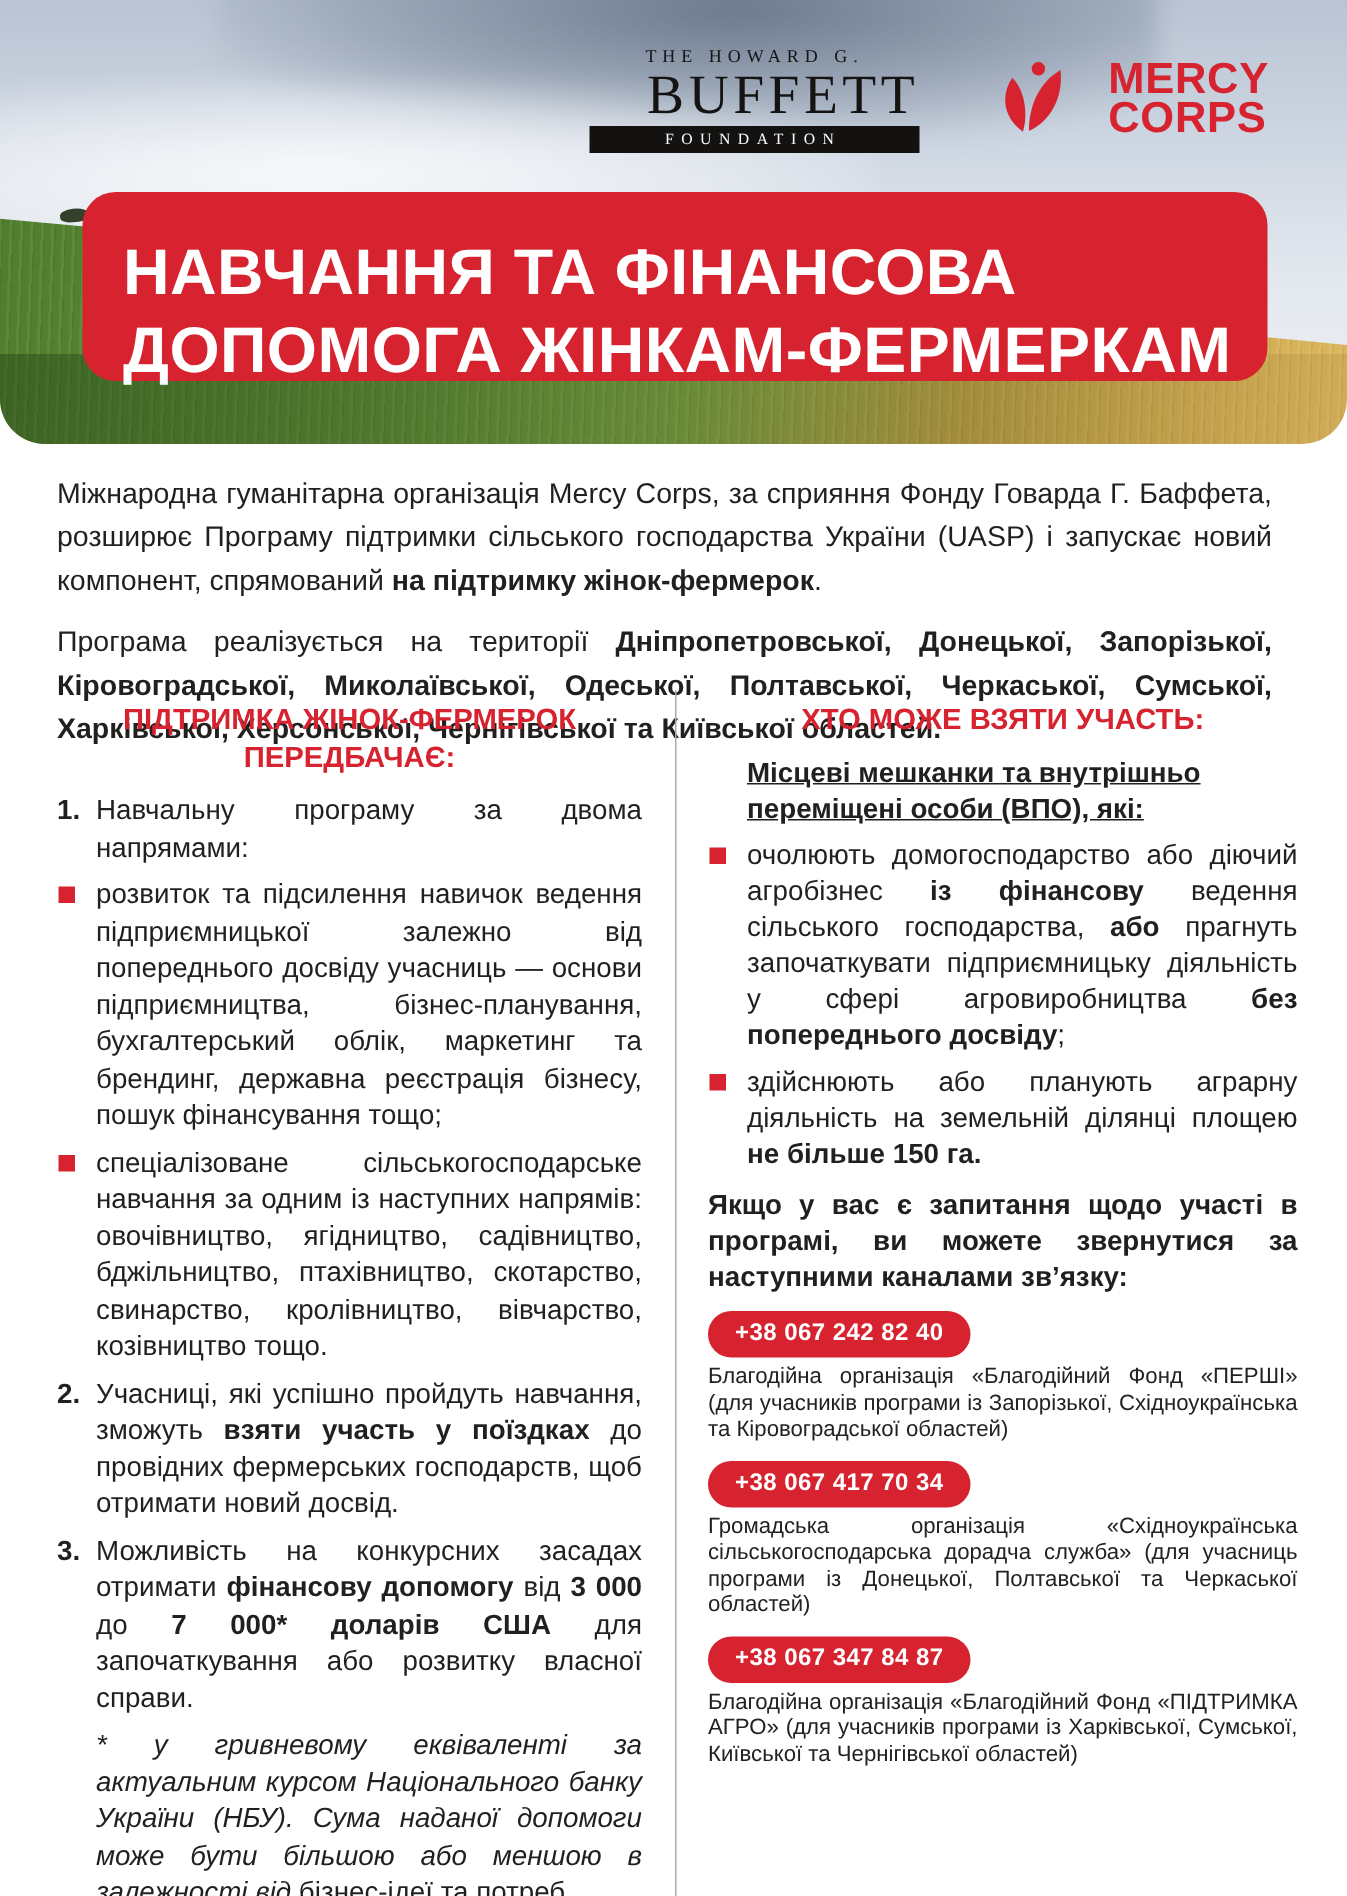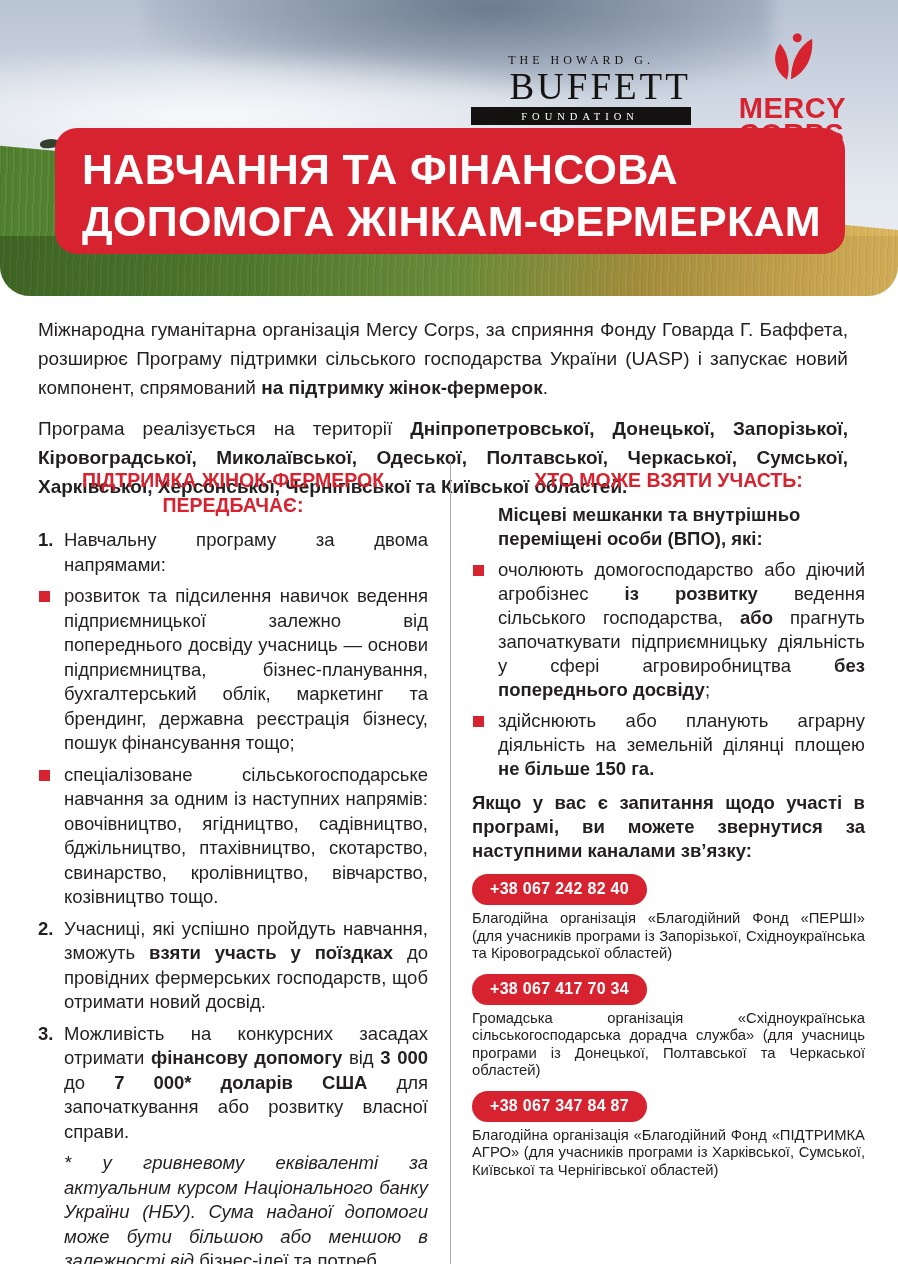--- a/index.html
+++ b/index.html
@@ -47,52 +47,52 @@
 
   
   .logos{position:absolute;top:30px;right:52px;display:flex;align-items:center;gap:48px;}
   .buffett{display:inline-block;text-align:center;font-family:"Liberation Serif",serif;color:#161413;}
   .buffett .b-top{font-size:12px;letter-spacing:4px;white-space:nowrap;margin-bottom:1px;}
   .buffett .b-mid{font-size:37px;letter-spacing:3px;line-height:36px;white-space:nowrap;margin-left:38px;}
   .buffett .b-bot{
     margin-top:2px;background:#141210;color:#ffffff;font-size:10.5px;letter-spacing:5px;
     padding:4px 2px 3px 0;white-space:nowrap;
   }
-  .mercy{display:flex;align-items:center;gap:9px;flex-direction:column;}
+  .mercy{display:flex;align-items:center;gap:26px;}
   .mercy svg{width:52px;height:56px;transform:rotate(-6deg);}
   .mercy .m-text{display:flex;flex-direction:column;color:var(--red);font-weight:bold;
     font-size:29px;line-height:26px;letter-spacing:.5px;}
 
   
   .banner{
     position:absolute;left:55px;top:128px;width:790px;height:126px;
     background:var(--red);border-radius:22px;
     color:#fff;font-weight:bold;font-size:43px;line-height:52px;letter-spacing:.3px;
-    padding:15px 10px 0 27px;white-space:nowrap;
+    padding:28px 10px 0 27px;white-space:nowrap;
   }
 
   
   .intro{position:absolute;left:0;top:298px;width:898px;padding:17px 50px 0 38px;}
   .intro p{margin:0 0 12px;font-size:19px;line-height:29px;text-align:justify;}
 
   
   .columns{position:absolute;left:0;top:460px;width:898px;display:flex;padding:0 33px 0 38px;}
   .col h2{
     color:var(--red);font-size:19.5px;line-height:25px;font-weight:bold;
     text-align:center;margin:8px 0 10px;
   }
   .col-left{width:412px;padding-right:22px;font-size:18.5px;line-height:24.5px;}
   .col-right{flex:1;border-left:1px solid #a9abae;padding-left:21px;font-size:18.5px;line-height:24px;}
 
   .block{display:flex;margin:7px 0;}
   .block .btxt{flex:1;text-align:justify;}
   .num .marker{width:26px;flex:none;font-weight:bold;}
   .bullet .marker{width:11px;height:11px;background:var(--red);margin:7px 14px 0 1px;flex:none;}
   .lead{margin-left:26px;}
-  .lead .btxt{text-align:left;}
+  .lead .btxt{text-align:left;text-decoration:underline;}
   .note{margin-left:26px;}
   .contact{margin-top:10px;}
   .b{font-weight:bold;}
   .i{font-style:italic;}
 
   
   .phones{margin-top:4px;}
   .phone-group{margin-top:11px;}
   .pill{
     display:inline-block;background:var(--red);color:#fff;font-weight:bold;
@@ -174,21 +174,21 @@
     </div>
 
     <div class="col col-right">
       <h2>ХТО МОЖЕ ВЗЯТИ УЧАСТЬ:</h2>
       <div>
           <div class="block lead">
             <span class="btxt"><span class="b">Місцеві мешканки та внутрішньо переміщені особи (ВПО), які:</span></span>
           </div>
           <div class="block bullet">
             <span class="marker"></span>
-            <span class="btxt"><span>очолюють домогосподарство або діючий агробізнес </span><span class="b">із розвитку</span><span> ведення сільського господарства, </span><span class="b">або</span><span> прагнуть започаткувати підприємницьку діяльність у сфері агровиробництва </span><span class="b">без попереднього досвіду</span><span>;</span></span>
+            <span class="btxt"><span>очолюють домогосподарство або діючий агробізнес </span><span class="b">із фінансову</span><span> ведення сільського господарства, </span><span class="b">або</span><span> прагнуть започаткувати підприємницьку діяльність у сфері агровиробництва </span><span class="b">без попереднього досвіду</span><span>;</span></span>
           </div>
           <div class="block bullet">
             <span class="marker"></span>
             <span class="btxt"><span>здійснюють або планують аграрну діяльність на земельній ділянці площею </span><span class="b">не більше 150 га.</span></span>
           </div>
           <div class="block contact">
             <span class="btxt"><span class="b">Якщо у вас є запитання щодо участі в програмі, ви можете звернутися за наступними каналами зв’язку:</span></span>
           </div>
         </div>
       <div class="phones">

